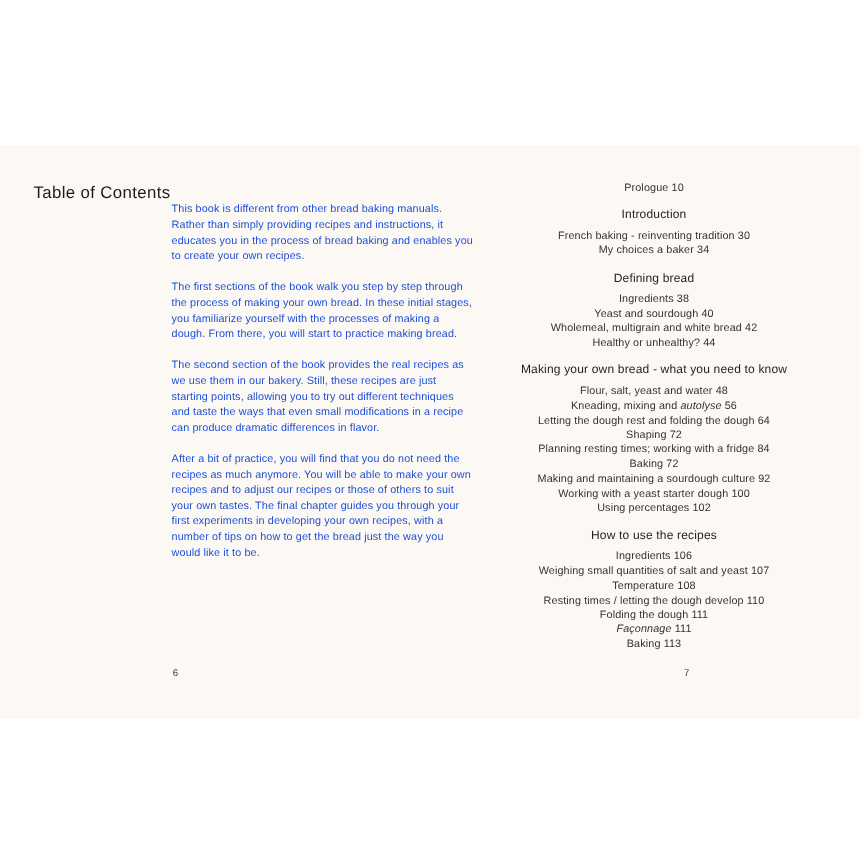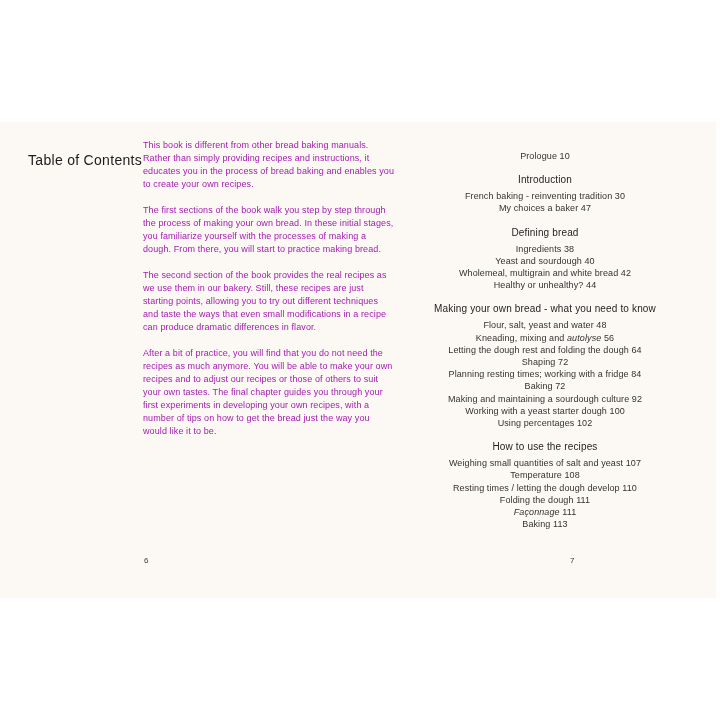--- a/index.html
+++ b/index.html
@@ -33,23 +33,23 @@
     margin: 0;
     font-size: 14px;
     font-weight: 400;
     letter-spacing: 0.3px;
     color: #1c1c1c;
     white-space: nowrap;
   }
   .intro-col {
     position: absolute;
     left: 143px;
-    top: 17px;
+    top: 46px;
     width: 252px;
-    color: #a21caf;
+    color: #1d4ed8;
   }
   .intro-col p.para {
     margin: 0 0 13px 0;
     font-size: 9px;
     line-height: 13px;
     letter-spacing: 0.1px;
   }
   .toc-col {
     position: absolute;
     left: 395px;
@@ -101,37 +101,38 @@
         </div>
       <div class="pagenum left">6</div>
     </div>
 
     <div>
       <div class="toc-col">
         <div class="toc-line prologue">Prologue 10</div>
         <div>
             <div class="sec-heading">Introduction</div>
             <div class="toc-line">French baking - reinventing tradition 30</div>
-            <div class="toc-line">My choices a baker 47</div>
+            <div class="toc-line">My choices a baker 34</div>
             <div class="sec-heading">Defining bread</div>
             <div class="toc-line">Ingredients 38</div>
             <div class="toc-line">Yeast and sourdough 40</div>
             <div class="toc-line">Wholemeal, multigrain and white bread 42</div>
             <div class="toc-line">Healthy or unhealthy? 44</div>
             <div class="sec-heading">Making your own bread - what you need to know</div>
             <div class="toc-line">Flour, salt, yeast and water 48</div>
             <div class="toc-line">Kneading, mixing and <i>autolyse</i> 56</div>
             <div class="toc-line">Letting the dough rest and folding the dough 64</div>
             <div class="toc-line">Shaping 72</div>
             <div class="toc-line">Planning resting times; working with a fridge 84</div>
             <div class="toc-line">Baking 72</div>
             <div class="toc-line">Making and maintaining a sourdough culture 92</div>
             <div class="toc-line">Working with a yeast starter dough 100</div>
             <div class="toc-line">Using percentages 102</div>
             <div class="sec-heading">How to use the recipes</div>
+            <div class="toc-line">Ingredients 106</div>
             <div class="toc-line">Weighing small quantities of salt and yeast 107</div>
             <div class="toc-line">Temperature 108</div>
             <div class="toc-line">Resting times / letting the dough develop 110</div>
             <div class="toc-line">Folding the dough 111</div>
             <div class="toc-line"><i>Façonnage</i> 111</div>
             <div class="toc-line">Baking 113</div>
           </div>
       </div>
       <div class="pagenum right">7</div>
     </div>

